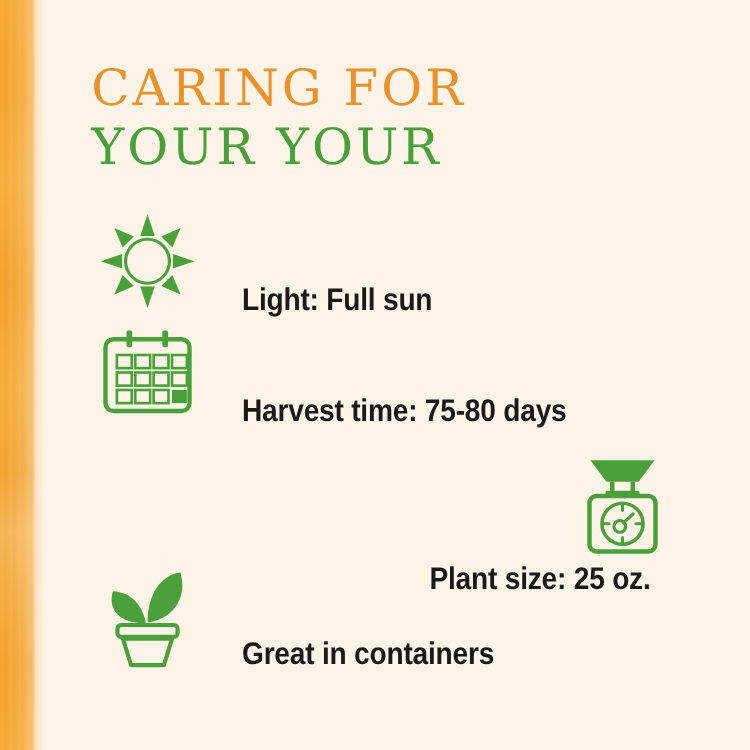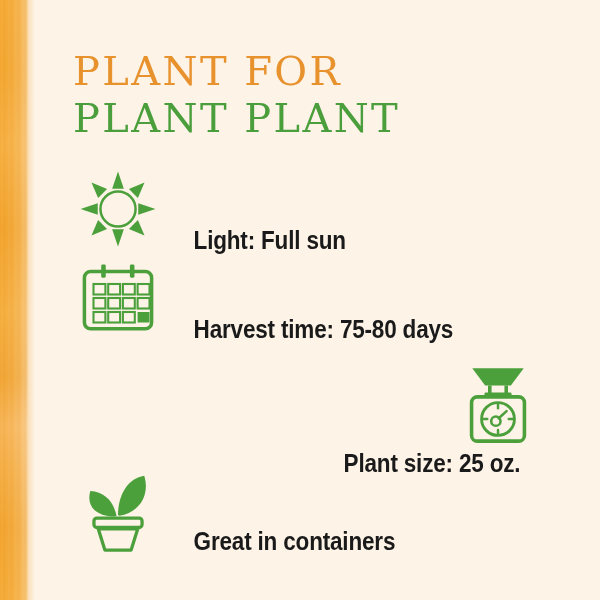--- a/index.html
+++ b/index.html
@@ -90,21 +90,21 @@
     position: absolute;
     left: 73px;
     width: 470px;
     height: 92px;
     display: flex;
     align-items: flex-end;
   }
   #row-0 { top: 163px; }
   #row-1 { top: 252px; }
   #row-2 { top: 359px; flex-direction: column; }
-  #row-3 { top: 464px; }
+  #row-3 { top: 446px; }
 
   .row-icon {
     width: 90px;
     height: 92px;
     flex: 0 0 90px;
     display: flex;
     align-items: center;
     justify-content: center;
   }
   .row-icon svg { display: block; }
@@ -126,22 +126,22 @@
 <body>
 
 <div id="card">
 
   <div id="edge-stripe">
     <div class="grain"></div>
   </div>
   <div id="stripe-fade"></div>
 
   <div id="heading">
-    <div class="head-line" id="head-line-1">PLANT FOR</div>
-    <div class="head-line" id="head-line-2">PLANT PLANT</div>
+    <div class="head-line" id="head-line-1">CARING FOR</div>
+    <div class="head-line" id="head-line-2">YOUR YOUR</div>
   </div>
 
   <div class="row" id="row-0">
     <div class="row-icon">
       <svg width="78" height="78" viewBox="0 0 100 100" aria-hidden="true">
         <circle cx="50" cy="50" r="22.5" fill="none" stroke="#4BA03C" stroke-width="3.2"></circle>
         <g fill="#4BA03C">
           <polygon points="50,2 57.5,24 42.5,24"></polygon>
           <polygon points="50,98 42.5,76 57.5,76"></polygon>
           <polygon points="2,50 24,42.5 24,57.5"></polygon>

